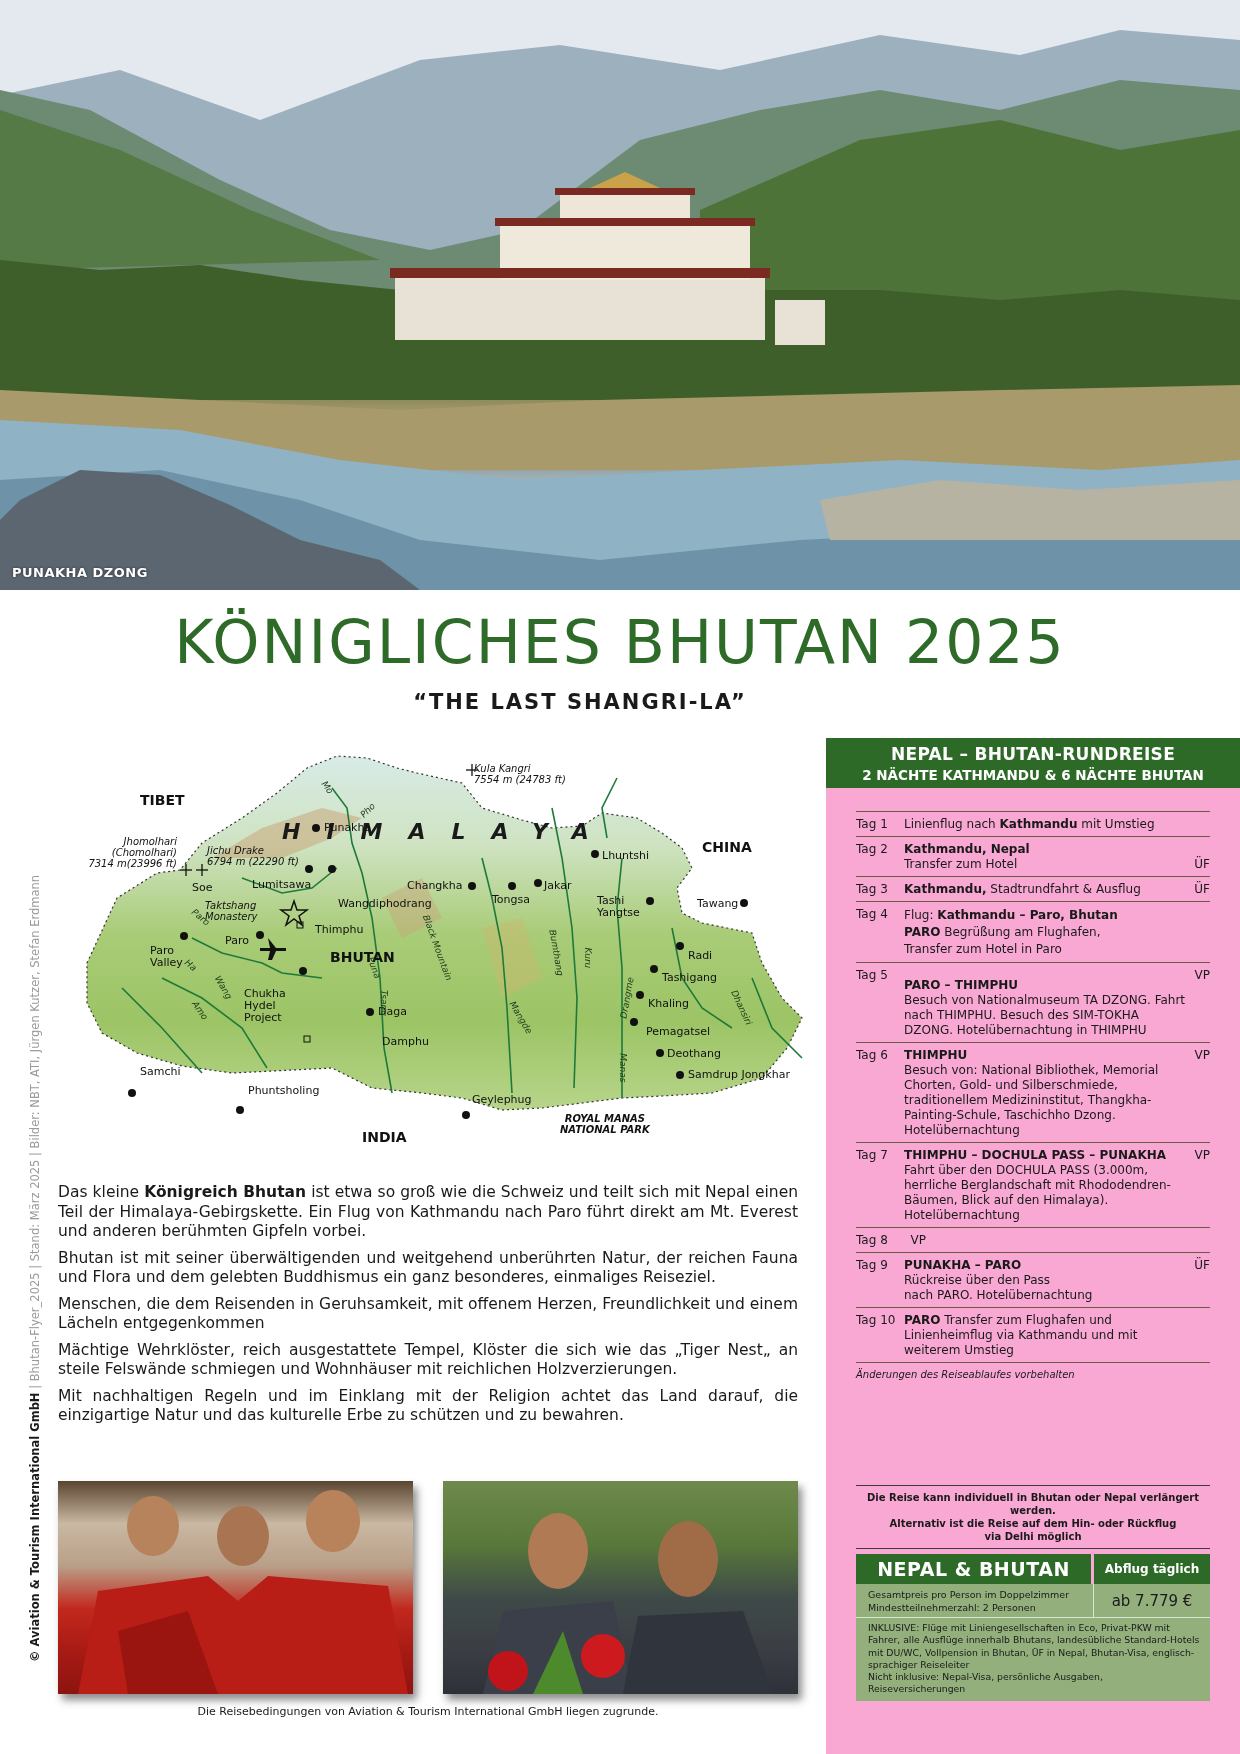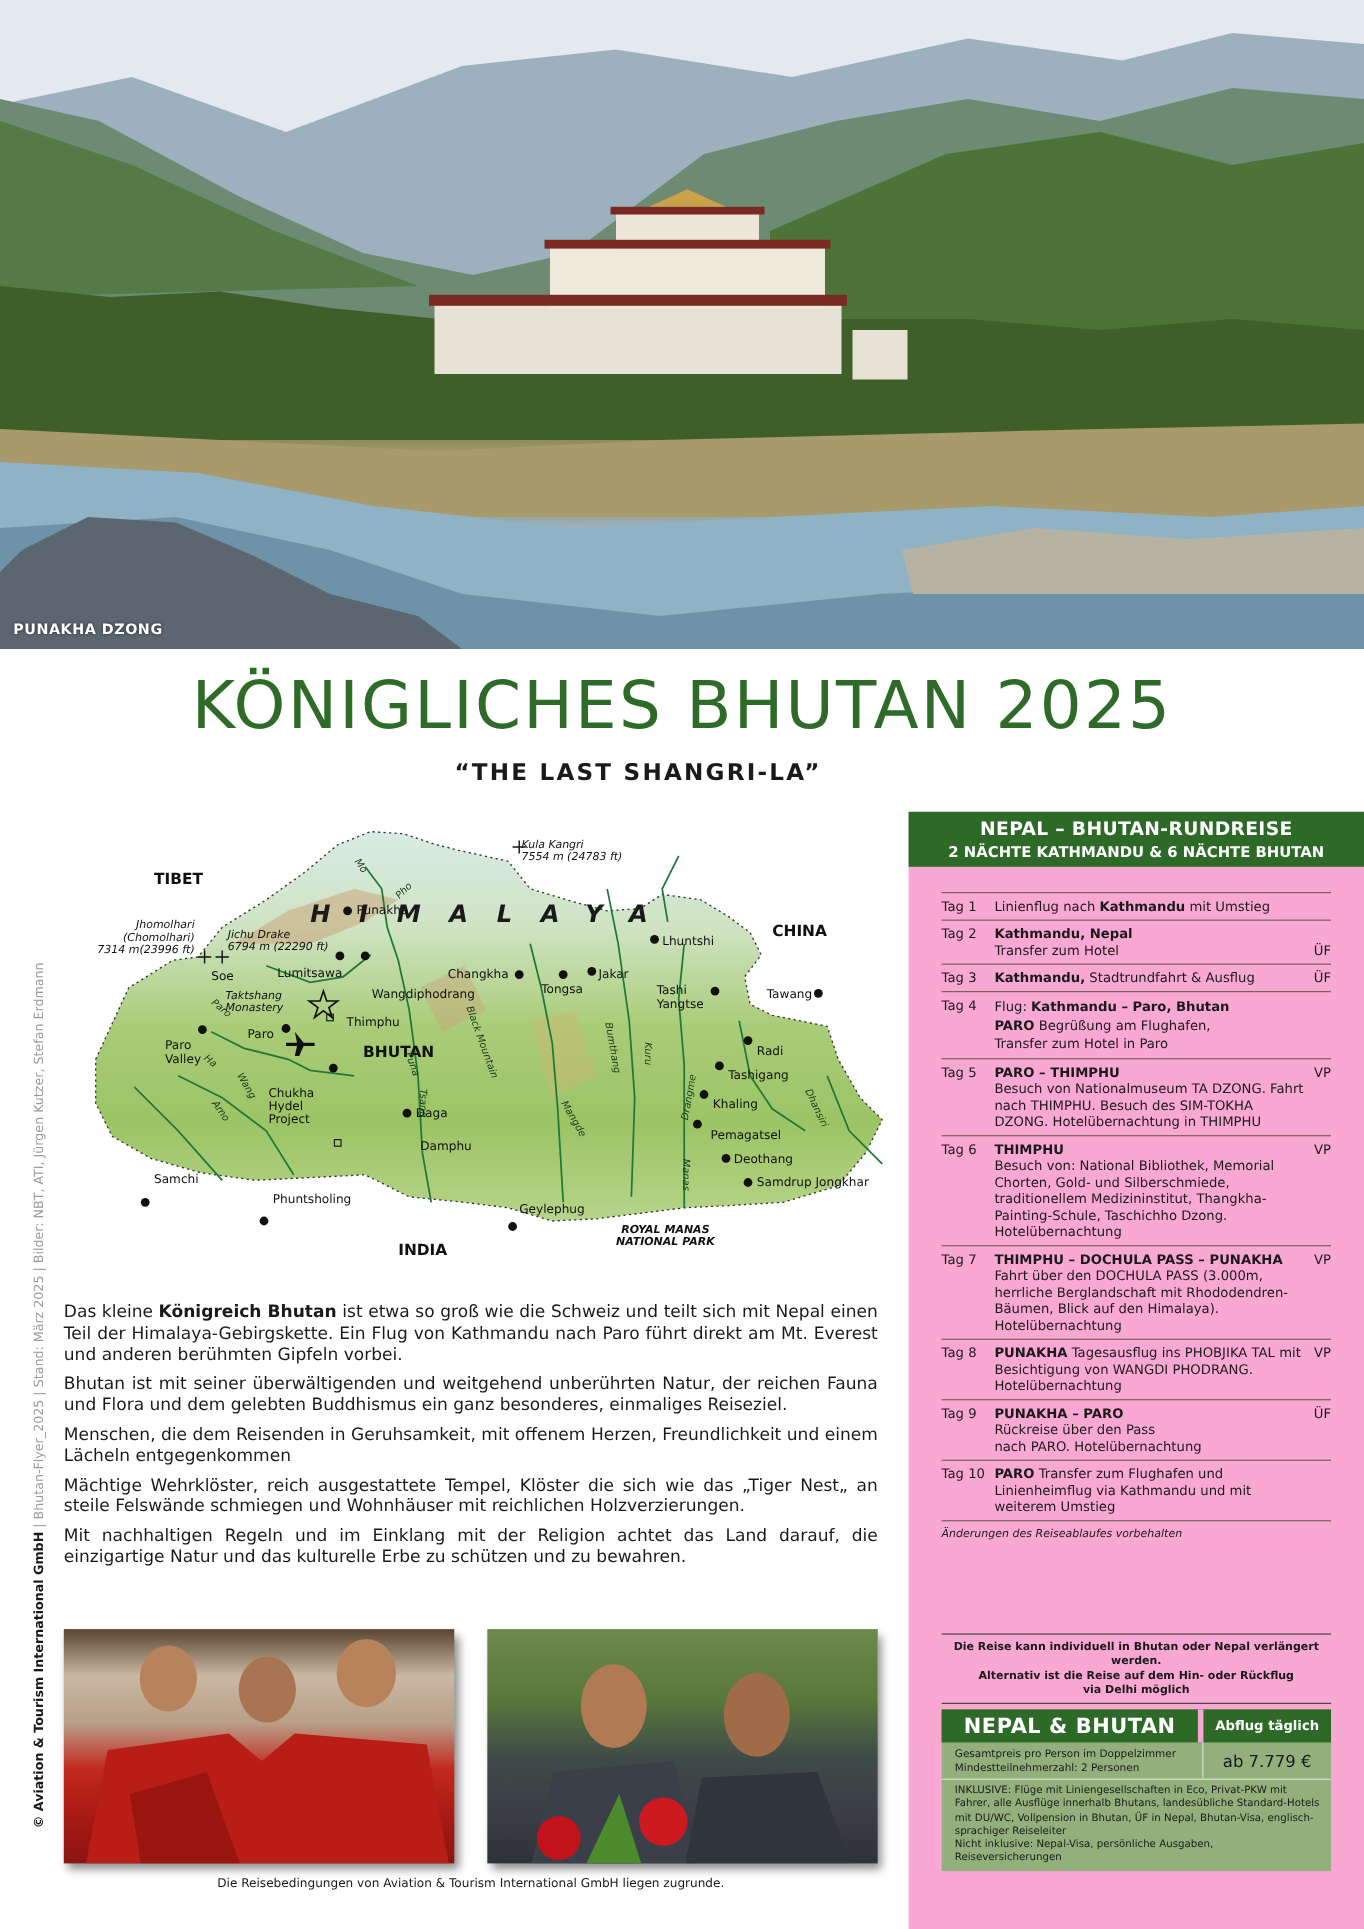--- a/index.html
+++ b/index.html
@@ -53,21 +53,21 @@
   .day .desc { flex: 1; }
   .day .board { width: 22px; text-align: right; flex-shrink: 0; align-self: flex-start; }
   .day .board.low { align-self: flex-end; }
   .day b { font-weight: bold; }
   .itin-note { font-style: italic; font-size: 10px; padding: 6px 0 6px 0; color: #1a1a1a; }
 
   .extend { position: absolute; left: 30px; top: 747px; width: 354px; border-top: 1px solid #3a3a3a; border-bottom: 1px solid #3a3a3a; text-align: center; font-size: 10px; font-weight: bold; line-height: 13px; padding: 5px 0 5px 0; color: #1a1a1a; }
 
   .price-box { position: absolute; left: 30px; top: 816px; width: 354px; background: #93b07c; }
   .price-row1 { display: flex; background: #2d6a28; color: #fff; height: 30px; }
-  .price-row1 .name { flex: 1; text-align: center; font-size: 19px; font-weight: bold; line-height: 30px; letter-spacing: 0.5px; border-right: 5px solid #f9a8d4; }
+  .price-row1 .name { flex: 1; text-align: center; font-size: 19px; font-weight: bold; line-height: 30px; letter-spacing: 0.5px; border-right: 3px solid #f9a8d4; }
   .price-row1 .dep { width: 116px; text-align: center; font-size: 12px; font-weight: bold; line-height: 30px; }
   .price-row2 { display: flex; border-bottom: 1px solid #d7e6cc; height: 34px; }
   .price-row2 .info { flex: 1; font-size: 9.5px; line-height: 13px; padding: 4px 0 0 12px; border-right: 1px solid #d7e6cc; color: #1a1a1a; }
   .price-row2 .amount { width: 116px; text-align: center; font-size: 15px; line-height: 34px; color: #1a1a1a; }
   .price-incl { font-size: 9.3px; line-height: 12.3px; padding: 4px 8px 5px 12px; color: #1a1a1a; }
 </style>
 </head>
 <body>
 
 <div class="hero">
@@ -300,39 +300,38 @@
       <div class="board">ÜF</div>
     </div>
     <div class="day">
       <div class="tag">Tag 4</div>
       <div class="desc" style="white-space:pre-line;line-height:17px;"><span>Flug: </span><b>Kathmandu – Paro, Bhutan</b><br><b>PARO</b><span> Begrüßung am Flughafen,
 Transfer zum Hotel in Paro</span></div>
       <div class="board"></div>
     </div>
     <div class="day">
       <div class="tag">Tag 5</div>
-      <div class="desc" style="white-space:pre-line;"><b>PARO – THIMPHU</b><span>
+      <div class="desc" style="white-space:pre-line;margin-top:10px;"><b>PARO – THIMPHU</b><span>
 Besuch von Nationalmuseum TA DZONG. Fahrt nach THIMPHU. Besuch des SIM-TOKHA DZONG. Hotelübernachtung in THIMPHU</span></div>
       <div class="board">VP</div>
     </div>
     <div class="day">
       <div class="tag">Tag 6</div>
       <div class="desc" style="white-space:pre-line;"><b>THIMPHU</b><span>
 Besuch von: National Bibliothek, Memorial Chorten, Gold- und Silberschmiede, traditionellem Medizininstitut, Thangkha-Painting-Schule, Taschichho Dzong. Hotelübernachtung</span></div>
       <div class="board">VP</div>
     </div>
     <div class="day">
       <div class="tag">Tag 7</div>
       <div class="desc" style="white-space:pre-line;"><b>THIMPHU – DOCHULA PASS – PUNAKHA</b><span>
 Fahrt über den DOCHULA PASS (3.000m, herrliche Berglandschaft mit Rhododendren-Bäumen, Blick auf den Himalaya). Hotelübernachtung</span></div>
       <div class="board">VP</div>
     </div>
     <div class="day">
       <div class="tag">Tag 8</div>
-      <div class="desc"><b>PUNAKHA</b><span> Tagesausflug ins PHOBJIKA TAL mit Besichtigung von WANGDI PHODRANG. Hotelübernachtung</span></div>
       <div class="board">VP</div>
     </div>
     <div class="day">
       <div class="tag">Tag 9</div>
       <div class="desc" style="white-space:pre-line;"><b>PUNAKHA – PARO</b><span>
 Rückreise über den Pass
 nach PARO. Hotelübernachtung</span></div>
       <div class="board">ÜF</div>
     </div>
     <div class="day">

